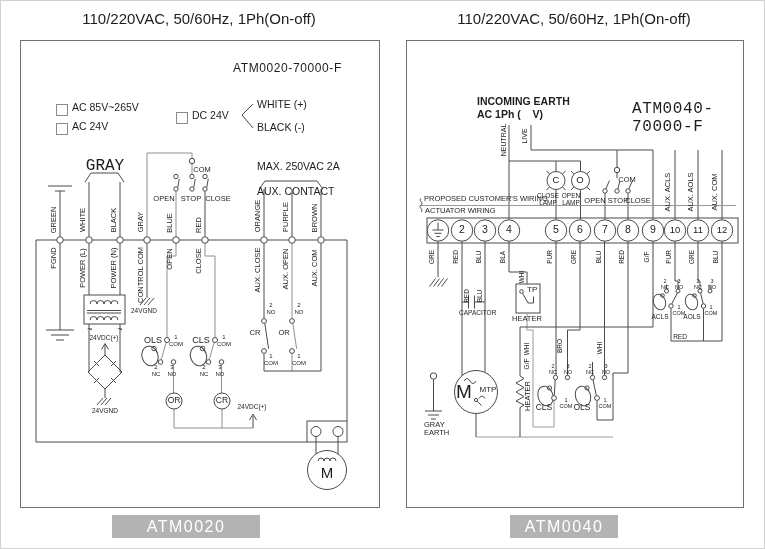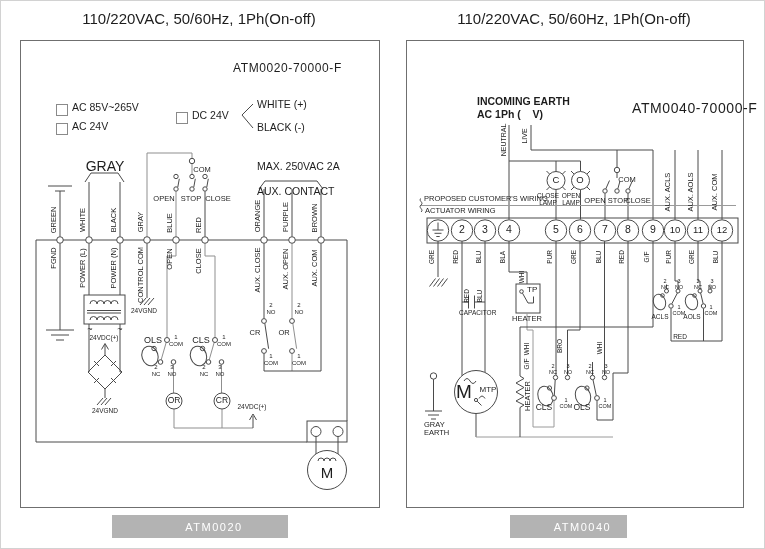--- a/index.html
+++ b/index.html
@@ -7,24 +7,24 @@
         font-family:"Liberation Sans",sans-serif;}
   .frame{position:absolute;inset:0;border:1px solid #d2d2d2;pointer-events:none;}
   .dbox{position:absolute;border:1px solid #6f6f6f;background:transparent;}
   .overlay{position:absolute;left:0;top:0;}
   .lb{position:absolute;color:#1d1d1d;line-height:1.12;white-space:pre-line;}
   .c{transform:translate(-50%,-50%);text-align:center;}
   .v{transform:translate(-50%,-50%) rotate(-90deg);text-align:center;white-space:nowrap;}
   .pre{white-space:pre;}
   .cb{position:absolute;width:10px;height:10px;border:1px solid #8a8a8a;background:#fff;}
   .badge{position:absolute;background:#b3b3b3;color:#fff;display:flex;align-items:center;
-         justify-content:center;font-size:11px;letter-spacing:1.5px;padding-left:28px;}
+         justify-content:center;font-size:16px;letter-spacing:1.5px;}
   .f55{font-size:5.5px;} .f6{font-size:6px;} .f65{font-size:6.5px;} .f7{font-size:7px;}
   .f75{font-size:7.5px;} .f8{font-size:8px;} .f85{font-size:8.5px;} .f9{font-size:9px;}
-  .f95{font-size:9.5px;} .f105{font-size:10.5px;} .f11{font-size:14px;}
+  .f95{font-size:9.5px;} .f105{font-size:10.5px;} .f11{font-size:16px;font-family:Liberation Mono, monospace;}
   .f12{font-size:12px;} .f15{font-size:15px;} .f19{font-size:19px;}
   .ls{letter-spacing:.6px;}
 </style>
 </head>
 <body>
 
 <div class="page">
   <div class="frame"></div>
 
   <span class="lb f15" style="left:20px;top:11px;width:358px;text-align:center;">110/220VAC, 50/60Hz, 1Ph(On-off)</span>
@@ -360,14 +360,14 @@
 COM</span>
   <span class="lb f55 c" style="left:698px;top:284px;">2
 NC</span>
   <span class="lb f55 c" style="left:712px;top:284px;">3
 NO</span>
   <span class="lb f55 c" style="left:711px;top:310px;">1
 COM</span>
   <span class="lb f65 c" style="left:680px;top:337px;">RED</span>
 
   <div class="badge" style="left:112px;top:515px;width:148px;height:23px;">ATM0020</div>
-  <div class="badge" style="left:510px;top:515px;width:89px;height:23px;">ATM0040</div>
+  <div class="badge" style="left:510px;top:515px;width:108px;height:23px;">ATM0040</div>
 </div>
 
 </body></html>

